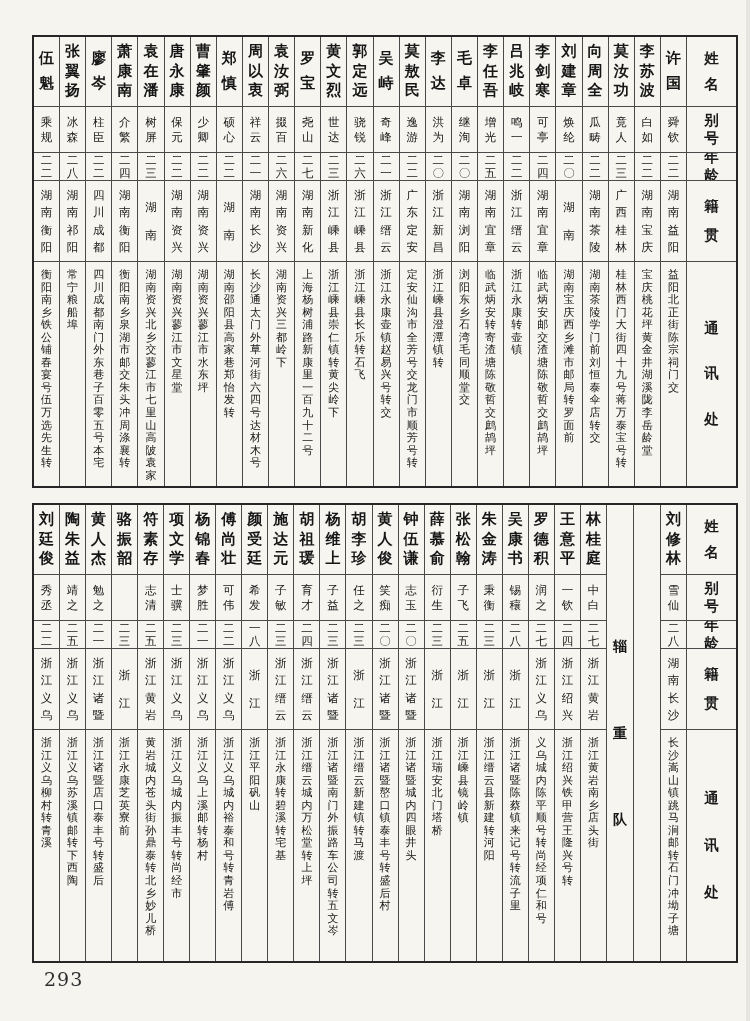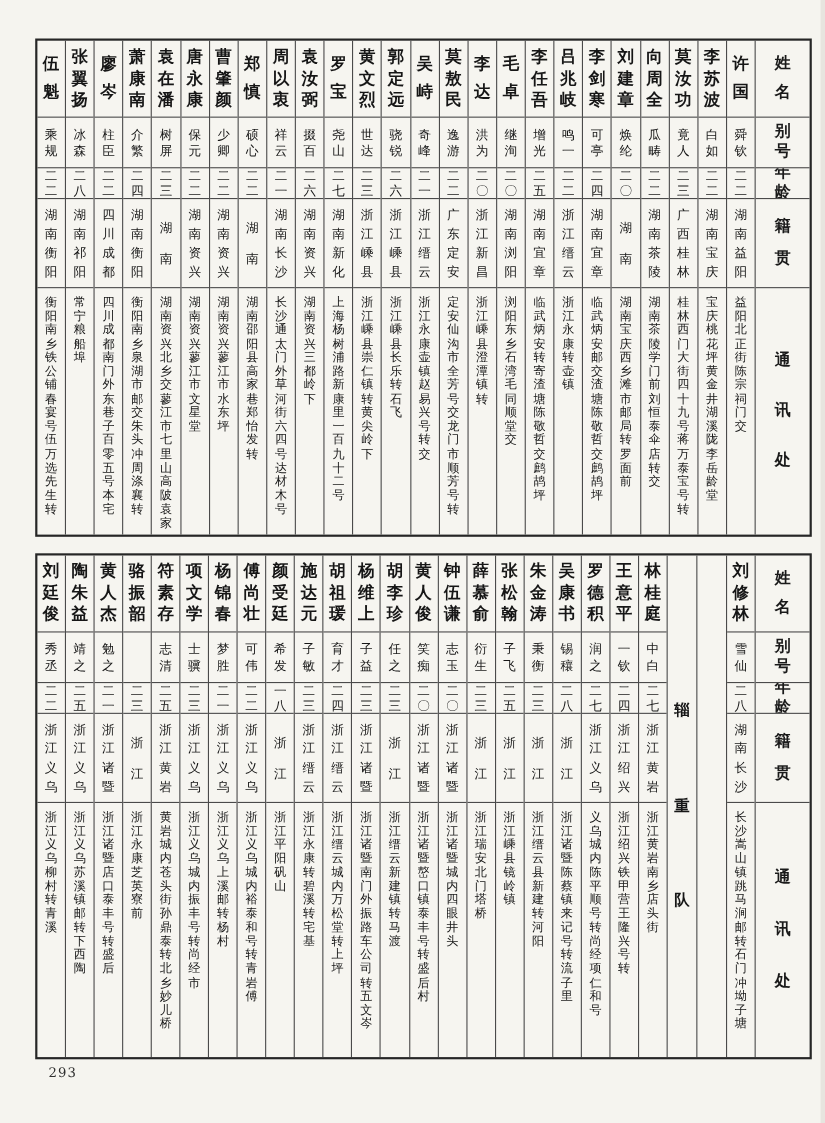--- a/index.html
+++ b/index.html
@@ -51,21 +51,21 @@
   .hdr.row-address{justify-content:space-evenly;padding:30px 0;}
   .section-cell{
     flex:1 1 auto;display:flex;flex-direction:column;
     align-items:center;justify-content:center;gap:72px;
     font-size:14px;font-weight:600;
   }
   .empty-cell{flex:1 1 auto;}
   .page-number{
     position:absolute;left:44px;top:968px;
     font-family:"DejaVu Serif","Liberation Serif",serif;
-    font-size:12px;color:#2e2e2e;letter-spacing:1px;
+    font-size:19px;color:#2e2e2e;letter-spacing:1px;
   }
 </style>
 </head>
 <body>
 
 <div class="page-edge"></div>
 
 <div class="roster-table table-top">
   <div class="col header-col">
     <div class="cell vchars hdr row-name">

